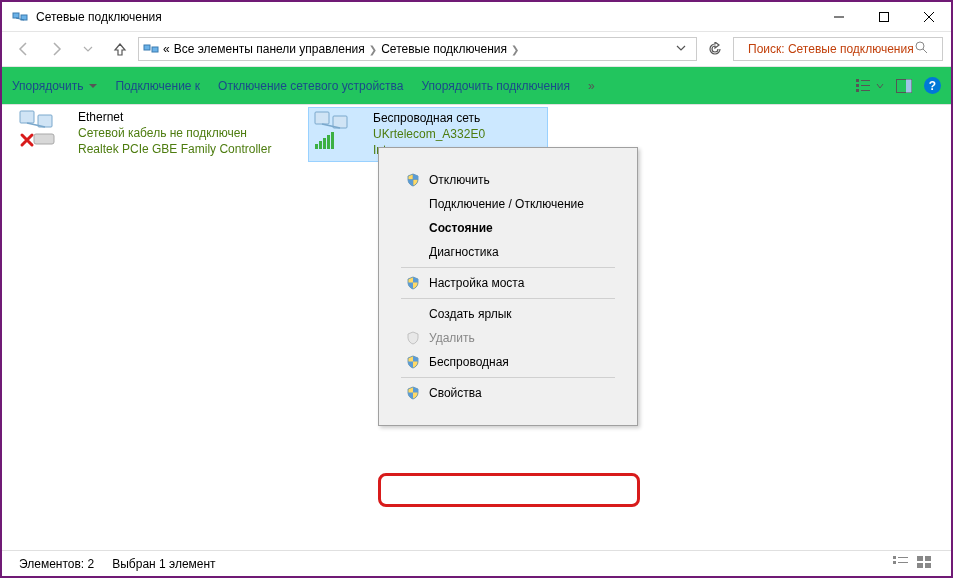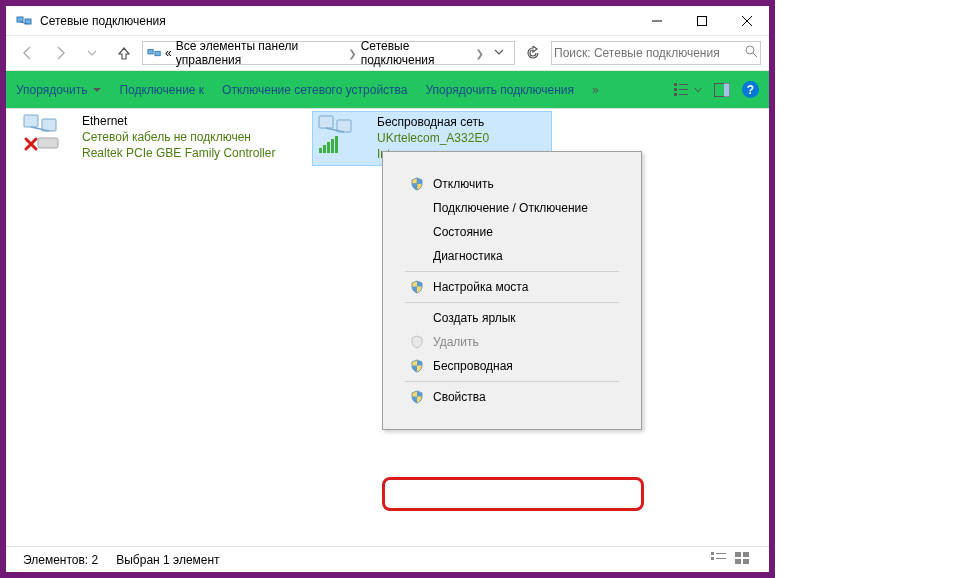--- a/index.html
+++ b/index.html
@@ -1,53 +1,53 @@
 <!DOCTYPE html>
 <html><head>
 <meta charset="utf-8">
 <style>
 * { box-sizing: border-box; }
 body { margin: 0; font-family: 'Segoe UI', Tahoma, sans-serif; font-size: 12px; background: #fff; color: #000; }
-.window { width: 775px; height: 578px; border: 6px solid #701a75; position: relative; background: #fff; }
+.window { width: 953px; height: 578px; border: 2px solid #701a75; position: relative; background: #fff; }
 .titlebar { height: 30px; display: flex; align-items: center; padding: 0 0 0 10px; justify-content: space-between; border-bottom: 1px solid #e5e5e5; }
 .title-left { display: flex; align-items: center; gap: 8px; }
 .title-icon { width: 16px; height: 16px; display: flex; align-items: center; justify-content: center; }
 .title-text { font-size: 12px; }
 .title-controls { display: flex; }
 .title-btn { width: 45px; height: 30px; display: flex; align-items: center; justify-content: center; cursor: default; }
 .title-btn svg { width: 10px; height: 10px; }
 .navbar { height: 35px; display: flex; align-items: center; padding: 0 8px; gap: 4px; border-bottom: 1px solid #e5e5e5; }
 .nav-arrow { width: 28px; height: 28px; display: flex; align-items: center; justify-content: center; color: #b0b0b0; }
 .nav-arrow.up { color: #555; }
 .breadcrumb-box { flex: 1; border: 1px solid #ccc; height: 24px; display: flex; align-items: center; padding: 0 4px; gap: 4px; }
 .breadcrumb-sep { color: #888; font-size: 10px; }
 .bc-dropdown { margin-left: auto; padding: 0 6px; color: #555; }
 .refresh-btn { width: 28px; height: 24px; display: flex; align-items: center; justify-content: center; }
-.search-box { width: 210px; border: 1px solid #ccc; height: 24px; display: flex; align-items: center; padding: 0 2px; color: #737373; justify-content: space-between; }
+.search-box { width: 210px; border: 1px solid #ccc; height: 24px; display: flex; align-items: center; padding: 0 14px; color: #c2410c; justify-content: space-between; }
 .toolbar { height: 38px; display: flex; padding: 0 10px; gap: 18px; border-bottom: 1px solid #e0e0e0; background: #22c55e; }
 .toolbar-item { display: flex; align-items: center; gap: 4px; color: #1a4a8a; cursor: default; }
 .toolbar-drop::after { content: ''; display: inline-block; width: 0; height: 0; border-left: 4px solid transparent; border-right: 4px solid transparent; border-top: 4px solid #555; margin-left: 2px; }
 .toolbar-more { color: #555; }
 .toolbar-spacer { flex: 1; }
 .toolbar-right { display: flex; align-items: center; gap: 12px; }
 .view-btn { display: flex; align-items: center; gap: 2px; }
 .help-icon { width: 17px; height: 17px; border-radius: 50%; background: #0078d7; color: #fff; display: flex; align-items: center; justify-content: center; font-size: 12px; font-weight: bold; }
 .content { position: relative; height: 446px; background: #fff; padding: 4px 6px; }
 .adapter { display: flex; align-items: flex-start; gap: 22px; padding: 2px; }
 .adapter.selected { background: #cce8ff; border: 1px solid #99d1ff; }
 .adapter-ethernet { position: absolute; left: 12px; top: 2px; width: 280px; }
 .adapter-wifi { position: absolute; left: 306px; top: 2px; width: 240px; }
 .adapter-icon { width: 40px; height: 42px; display: flex; flex-direction: column; align-items: center; justify-content: center; position: relative; }
 .adapter-text { display: flex; flex-direction: column; line-height: 1.35; }
 .adapter-name { color: #000; }
 .adapter-sub { color: #4d7c0f; }
 .context-menu { position: absolute; left: 376px; top: 42px; width: 260px; background: #f0f0f0; border: 1px solid #a0a0a0; box-shadow: 2px 2px 4px rgba(0,0,0,0.2); padding: 20px; }
 .menu-item { height: 24px; display: flex; align-items: center; padding: 0 10px 0 30px; position: relative; font-size: 12px; }
 .menu-item.disabled { color: #888; }
-.menu-item.bold { font-weight: normal; }
+.menu-item.bold { font-weight: bold; }
 .menu-sep { height: 1px; background: #d0d0d0; margin: 3px 2px; }
 .menu-shield { position: absolute; left: 7px; top: 50%; transform: translateY(-50%); width: 14px; height: 14px; }
 .highlight-box { position: absolute; left: 376px; top: 368px; width: 262px; height: 34px; border: 3px solid #d81b1b; border-radius: 8px; pointer-events: none; }
 .statusbar { position: absolute; bottom: 0; left: 0; right: 0; height: 26px; border-top: 1px solid #e0e0e0; display: flex; align-items: center; padding: 0 17px; gap: 18px; justify-content: space-between; }
 .status-left { display: flex; gap: 18px; }
 .status-right { display: flex; gap: 6px; }
 .shield-svg { width: 14px; height: 14px; }
 </style>
 </head>
 <body>

